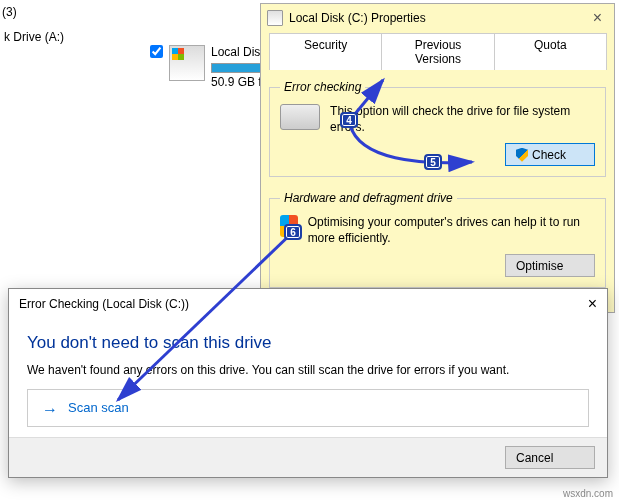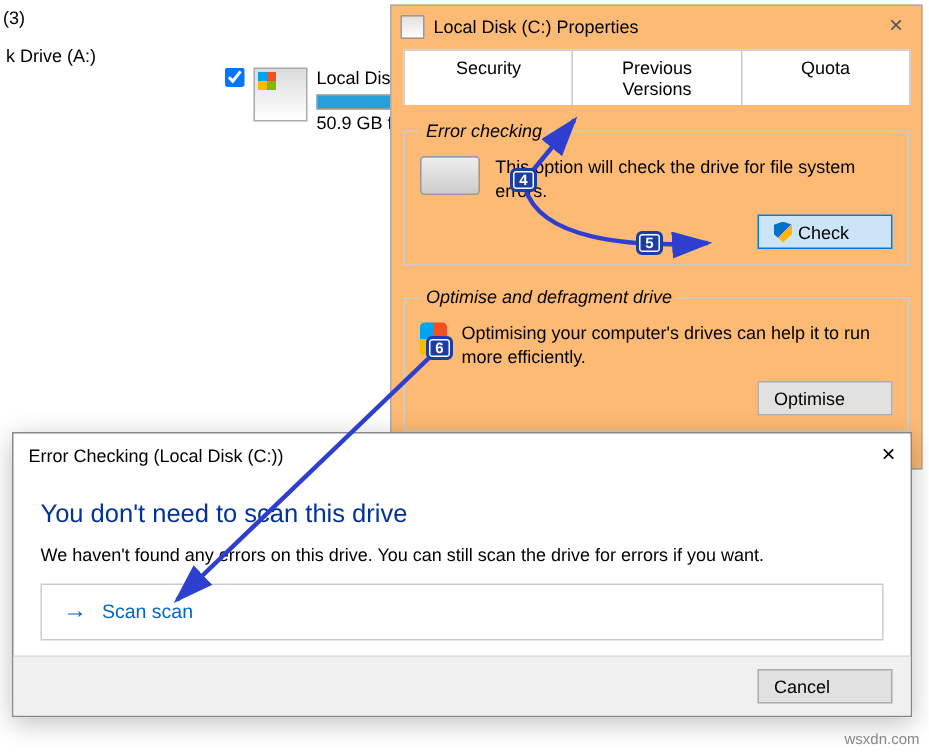--- a/index.html
+++ b/index.html
@@ -45,21 +45,21 @@
     background: conic-gradient(#f25022 0 25%,#7fba00 0 50%,#ffb900 0 75%,#00a4ef 0);
   }
   .drive-c-info { line-height:1.3; }
   .drive-c-bar {
     width:80px;height:10px;background:#26a0da;border:1px solid #999;margin:2px 0;
   }
   
   .prop-window {
     position:absolute; left:260px; top:3px;
     width:355px; height:310px;
-    background:#fdba74; border:1px solid #aaa;
+    background:#fef9c3; border:1px solid #aaa;
   }
   .prop-titlebar {
     height:28px; display:flex; align-items:center; gap:6px;
     padding:0 6px; font-size:12px;
   }
   .prop-titlebar .disk-icon {
     width:16px;height:16px;background:linear-gradient(#e0e0e0,#fff);border:1px solid #999;border-radius:1px;
   }
   .prop-close { margin-left:auto; font-size:16px; color:#555; padding:0 6px; cursor:default;}
   .tabs-row { display:flex; border-bottom:1px solid #ccc; margin:0 8px; font-size:12px;}
@@ -185,21 +185,21 @@
         <div class="grp-text">This option will check the drive for file system errors.</div>
       </div>
       <div class="grp-actions">
         <button class="win-button hl">
           <span class="shield"></span>
           <span>Check</span>
         </button>
       </div>
     </fieldset>
     <fieldset class="group">
-      <legend>Optimise and defragment drive</legend>
+      <legend>Hardware and defragment drive</legend>
       <div class="group-row">
         <div class="opt-icon"></div>
         <div class="grp-text">Optimising your computer's drives can help it to run more efficiently.</div>
       </div>
       <div class="grp-actions">
         <button class="win-button">
           <span>Optimise</span>
         </button>
       </div>
     </fieldset>

